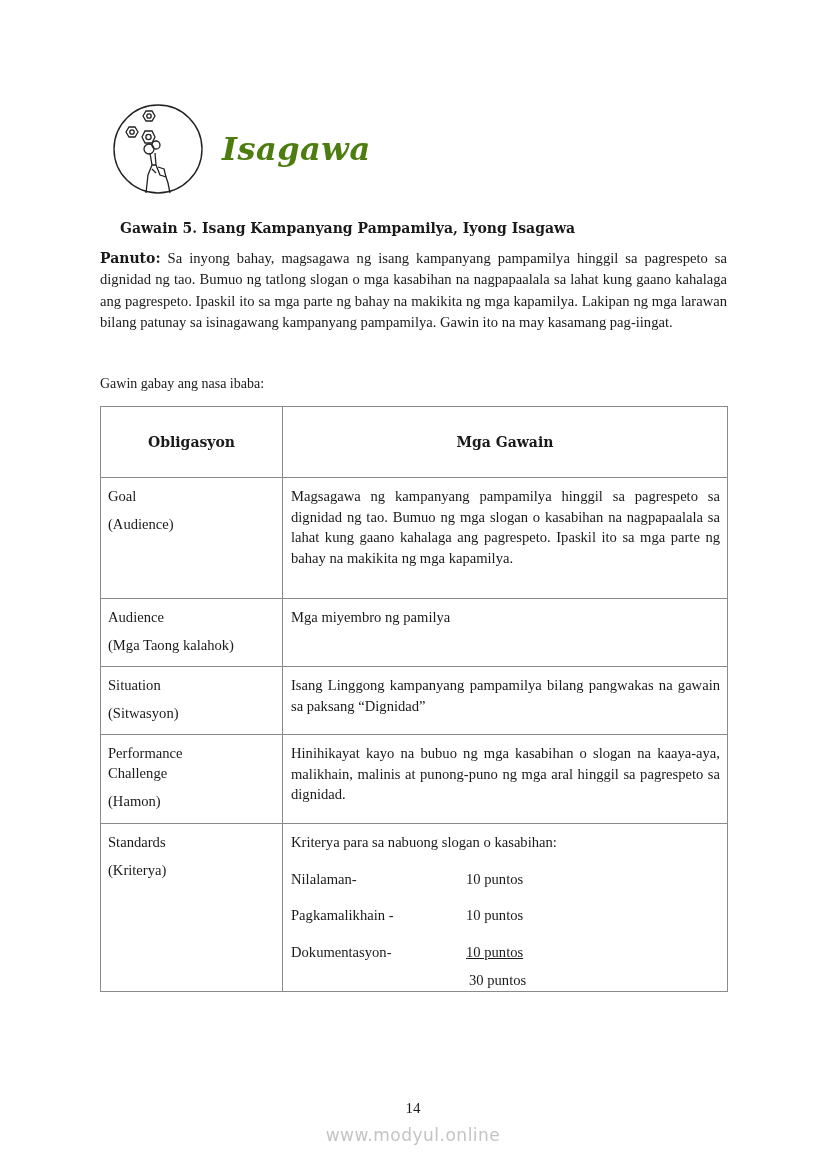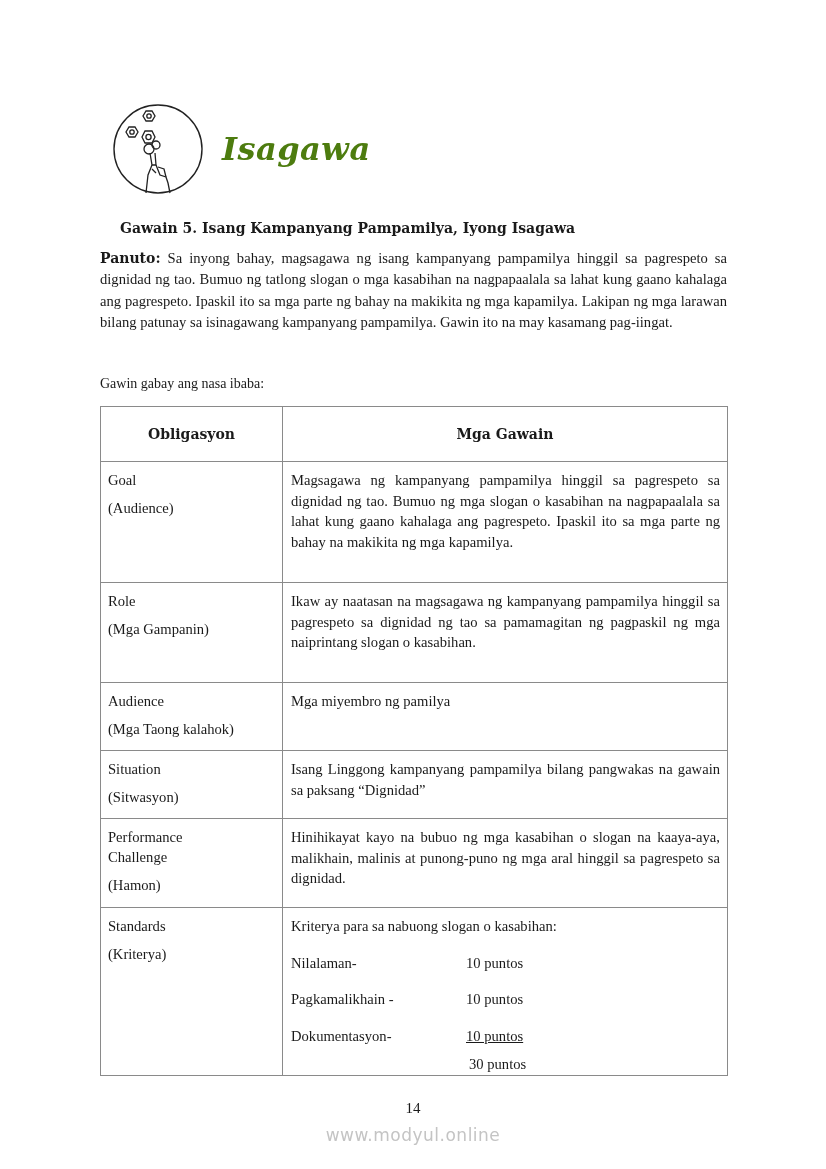--- a/index.html
+++ b/index.html
@@ -9,21 +9,21 @@
   .section-title { position:absolute; left:222px; top:130px; font-size:32px;
          font-weight:bold; font-style:italic; letter-spacing:0.5px; color:#4d7c0f; }
   .activity-title { position:absolute; left:100px; top:220px; font-size:14px; font-weight:bold;margin-left:20px; }
   .instructions { position:absolute; left:100px; top:248px; width:627px; font-size:14.6px;
          line-height:21.4px; text-align:justify; font-family:"Liberation Serif","DejaVu Serif",serif; }
   .instructions b { font-family:"DejaVu Serif",serif; font-size:14px;margin-top:6px; }
   .guide-label { position:absolute; left:100px; top:376px; font-size:14px;
          font-family:"Liberation Serif","DejaVu Serif",serif; }
   table.grasps { position:absolute; left:100px; top:406px; width:628px; border-collapse:collapse;
          font-family:"Liberation Serif","DejaVu Serif",serif; font-size:14.6px; }
-  table.grasps th, table.grasps td { border:1.5px solid #8a8a8a; vertical-align:top; padding:8px; }
+  table.grasps th, table.grasps td { border:1.5px solid #8a8a8a; vertical-align:top; padding:16px; }
   table.grasps th { height:38px; vertical-align:middle; font-family:"DejaVu Serif",serif;
          font-size:14px; font-weight:bold; text-align:center; }
   td.col1 { width:174px; padding:8px 0 0 7px !important; line-height:20px; }
   td.col2 { padding:8px 7px 0 8px !important; line-height:20.6px; text-align:justify; }
   .c1 p { margin:0 0 8px 0; }
   .c1 p.tight { margin:0; }
   .row-goal td { height:112px; }
   .row-role td { height:91px; }
   .row-aud td { height:59px; }
   .row-sit td { height:59px; }
@@ -74,27 +74,20 @@
     <th>Obligasyon</th>
     <th>Mga Gawain</th>
   </tr>
   <tr class="row-goal">
     <td class="col1 c1">
       <p>Goal</p>
       <p class="tight">(Audience)</p>
     </td>
     <td class="col2">Magsagawa ng kampanyang pampamilya hinggil sa pagrespeto sa dignidad ng tao. Bumuo ng mga slogan o kasabihan na nagpapaalala sa lahat kung gaano kahalaga ang pagrespeto. Ipaskil ito sa mga parte ng bahay na makikita ng mga kapamilya.</td>
   </tr>
-  <tr class="row-role">
-    <td class="col1 c1">
-      <p>Role</p>
-      <p class="tight">(Mga Gampanin)</p>
-    </td>
-    <td class="col2">Ikaw ay naatasan na magsagawa ng kampanyang pampamilya hinggil sa pagrespeto sa dignidad ng tao sa pamamagitan ng pagpaskil ng mga naiprintang slogan o kasabihan.</td>
-  </tr>
   <tr class="row-aud">
     <td class="col1 c1">
       <p>Audience</p>
       <p class="tight">(Mga Taong kalahok)</p>
     </td>
     <td class="col2">Mga miyembro ng pamilya</td>
   </tr>
   <tr class="row-sit">
     <td class="col1 c1">
       <p>Situation</p>

